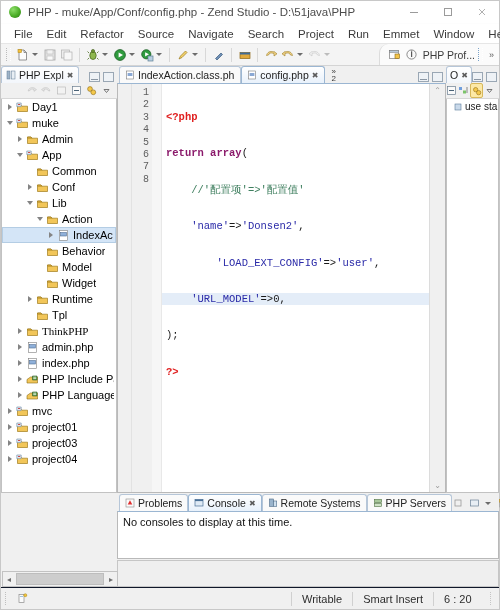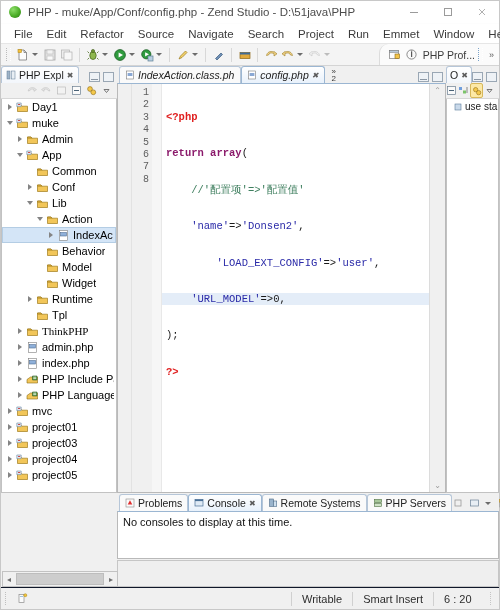--- a/index.html
+++ b/index.html
@@ -79,21 +79,21 @@
   .ticon{width:14px;height:14px;margin-right:3px;flex:0 0 auto;display:flex;align-items:center;justify-content:center;}
   .tlabel{overflow:hidden;text-overflow:clip;}
 
   
   .centercol{flex:1 1 auto;display:flex;flex-direction:column;min-width:0;min-height:0;}
   .edittabrow{height:17px;display:flex;align-items:flex-end;background:#f0f0f0;flex:0 0 auto;
               position:relative;padding-left:2px;}
   .etab{height:16px;display:flex;align-items:center;gap:3px;padding:0 6px 0 5px;
         border:1px solid #b6c6d8;border-bottom:none;
         border-top-left-radius:3px;border-top-right-radius:3px;
-        font-size:10.5px;white-space:nowrap;background:#fafafa;color:#222;font-style:italic;}
+        font-size:10.5px;white-space:nowrap;background:#fafafa;color:#222;}
   .etab.active{background:linear-gradient(#ffffff,#e8f1fb);border-color:#9bb6d2;}
   .etab .x{font-size:8px;color:#5c5c5c;}
   .etab-more{display:flex;flex-direction:column;align-items:center;justify-content:center;
              font-size:8px;color:#3a3a3a;padding:0 4px 1px 6px;line-height:7px;}
   .etab-ctrls{margin-left:auto;display:flex;gap:3px;align-items:center;padding:0 3px 1px 0;}
   .editorbody{flex:1 1 auto;display:flex;background:#fff;border:1px solid #b9b9b9;
               border-top-color:#9bb6d2;min-height:0;position:relative;overflow:hidden;}
   .marker-col{width:13px;background:#f0f0f0;border-right:1px solid #e2e2e2;flex:0 0 auto;}
   .gutter{width:17px;background:#f0f0f0;flex:0 0 auto;text-align:right;
           padding-right:3px;font-family:"Liberation Mono",monospace;font-size:10px;color:#5e5e5e;
@@ -623,33 +623,20 @@
             </span>
             <span class="ticon">
               <svg width="13" height="13" viewBox="0 0 13 13">
                 <path d="M1.5 4 L5 4 L6 5.2 L11.5 5.2 L11.5 10.5 L1.5 10.5 Z" fill="#f2c659" stroke="#a07d1c" stroke-width=".7"></path>
                 <path d="M0.8 2 L5.2 2 L5.2 5.6 L0.8 5.6 Z" fill="#dfe9f3" stroke="#6b89a6" stroke-width=".6"></path>
                 <path d="M2 3.5 L4.2 3.5" fill="#none" stroke="#c83a3a" stroke-width=".9"></path>
               </svg>
             </span>
             <span class="tlabel">project04</span>
           </div>
-          <div class="trow" style="padding-left: 2px;">
-            <span class="tw">
-              <span class="arr closed"></span>
-            </span>
-            <span class="ticon">
-              <svg width="13" height="13" viewBox="0 0 13 13">
-                <path d="M1.5 4 L5 4 L6 5.2 L11.5 5.2 L11.5 10.5 L1.5 10.5 Z" fill="#f2c659" stroke="#a07d1c" stroke-width=".7"></path>
-                <path d="M0.8 2 L5.2 2 L5.2 5.6 L0.8 5.6 Z" fill="#dfe9f3" stroke="#6b89a6" stroke-width=".6"></path>
-                <path d="M2 3.5 L4.2 3.5" fill="#none" stroke="#c83a3a" stroke-width=".9"></path>
-              </svg>
-            </span>
-            <span class="tlabel">project05</span>
-          </div>
         </div>
     </div>
 
     <div class="centercol">
       <div class="edittabrow">
         <div class="etab">
           <span>
             <svg width="10" height="10" viewBox="0 0 10 10">
                 <rect x="1.5" y="1" width="7" height="8" fill="#fff" stroke="#7a7a7a" stroke-width=".6"></rect>
                 <rect x="2.6" y="3" width="4.8" height="3" fill="#8aa8d4"></rect>

